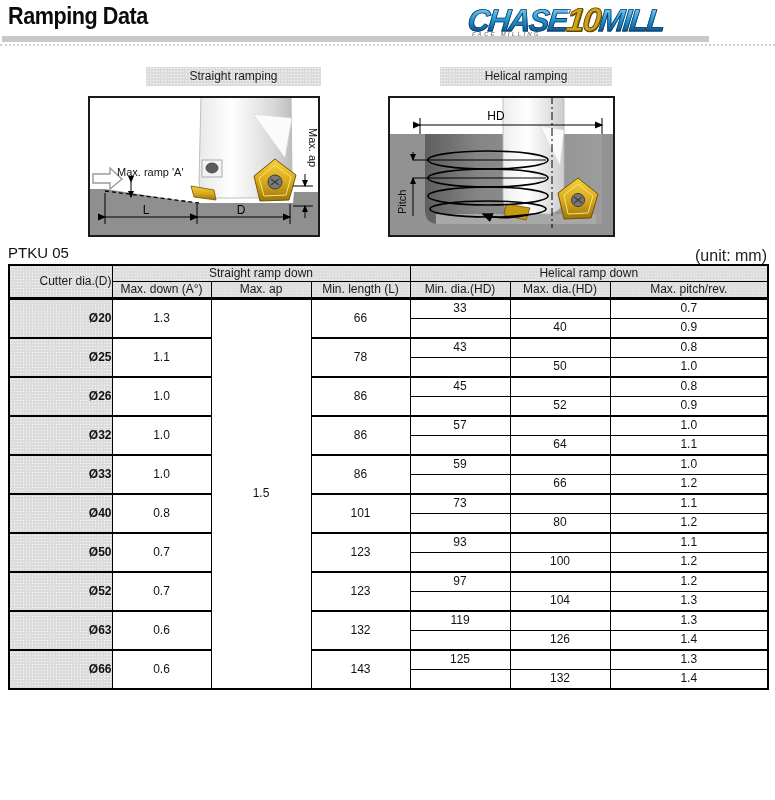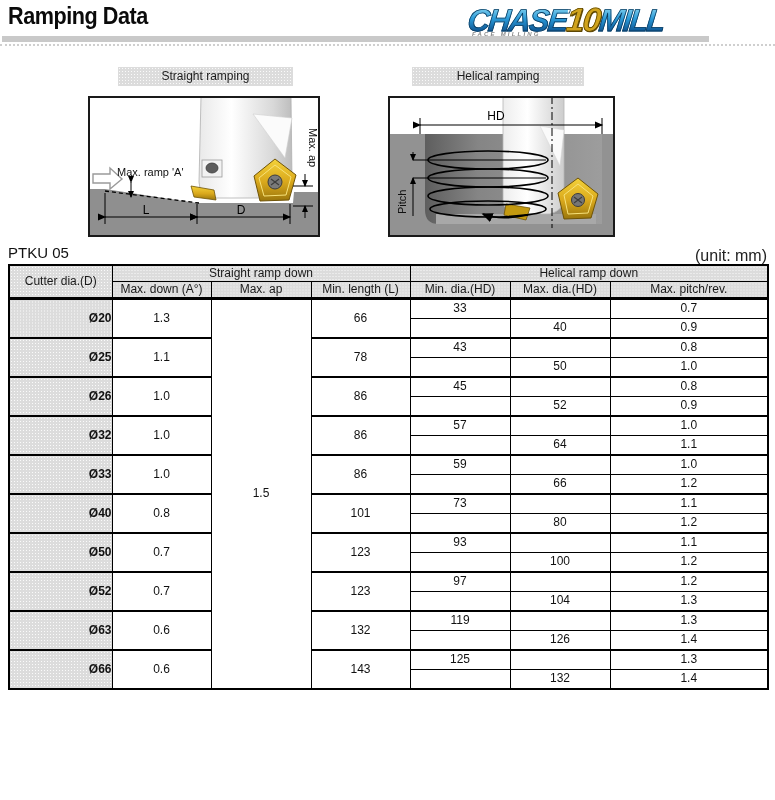--- a/index.html
+++ b/index.html
@@ -42,20 +42,21 @@
 
   
   .cap{
     position:absolute;height:19px;line-height:19px;text-align:center;
     font-size:12px;color:#1c1c1c;
   }
   .stipple{
     background-color:#dcdcdc;
     background-image:radial-gradient(rgba(255,255,255,0.85) 22%, rgba(0,0,0,0) 23%);
     background-size:3px 3px;
+    margin-left:28px;
   }
   .cap-straight{left:118px;top:67px;width:175px;}
   .cap-helical{left:412px;top:67px;width:172px;}
   .diag{position:absolute;top:96px;}
   .diag-straight{left:88px;}
   .diag-helical{left:388px;}
 
   
   .product-code{position:absolute;left:8px;top:244px;margin:0;font-size:15px;font-weight:normal;}
   .unit-note{position:absolute;right:8px;top:247px;font-size:16px;color:#222;}
@@ -70,21 +71,21 @@
     border:1px solid #000;padding:0;text-align:center;vertical-align:middle;
     height:18px;line-height:1.1;overflow:hidden;
   }
   table.ramp thead th{
     height:15px;font-weight:normal;font-size:12px;color:#1a1a1a;
     background-color:#dcdcdc;
     background-image:radial-gradient(rgba(255,255,255,0.85) 22%, rgba(0,0,0,0) 23%);
     background-size:3px 3px;
   }
   table.ramp thead tr.h2 th{border-bottom:3px solid #000;}
-  table.ramp th.cutter-head{border-bottom:3px solid #000;}
+  table.ramp th.cutter-head{border-bottom:3px solid #000;text-align:right;}
   table.ramp th.cutter{
     text-align:right;padding-left:6px;font-weight:bold;font-size:12px;
     background-color:#dcdcdc;
     background-image:radial-gradient(rgba(255,255,255,0.85) 22%, rgba(0,0,0,0) 23%);
     background-size:3px 3px;
   }
   table.ramp td{background:#fff;}
   table.ramp .gb{border-bottom:2px solid #000;}
   table.ramp tr.group-last td{border-bottom:2px solid #000;}
 

